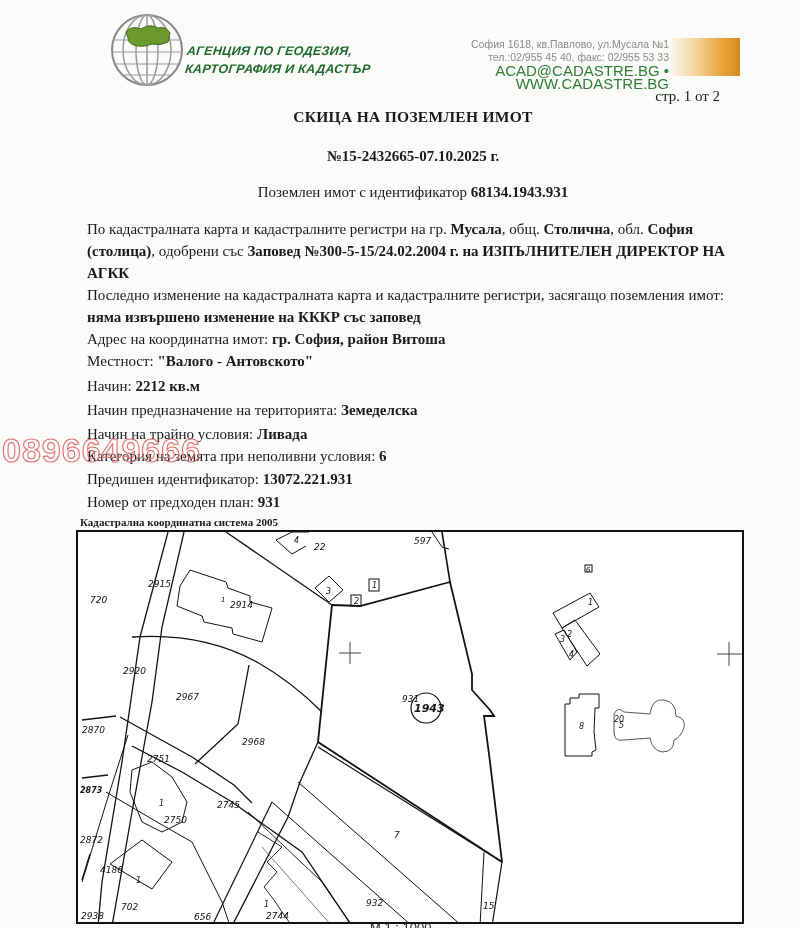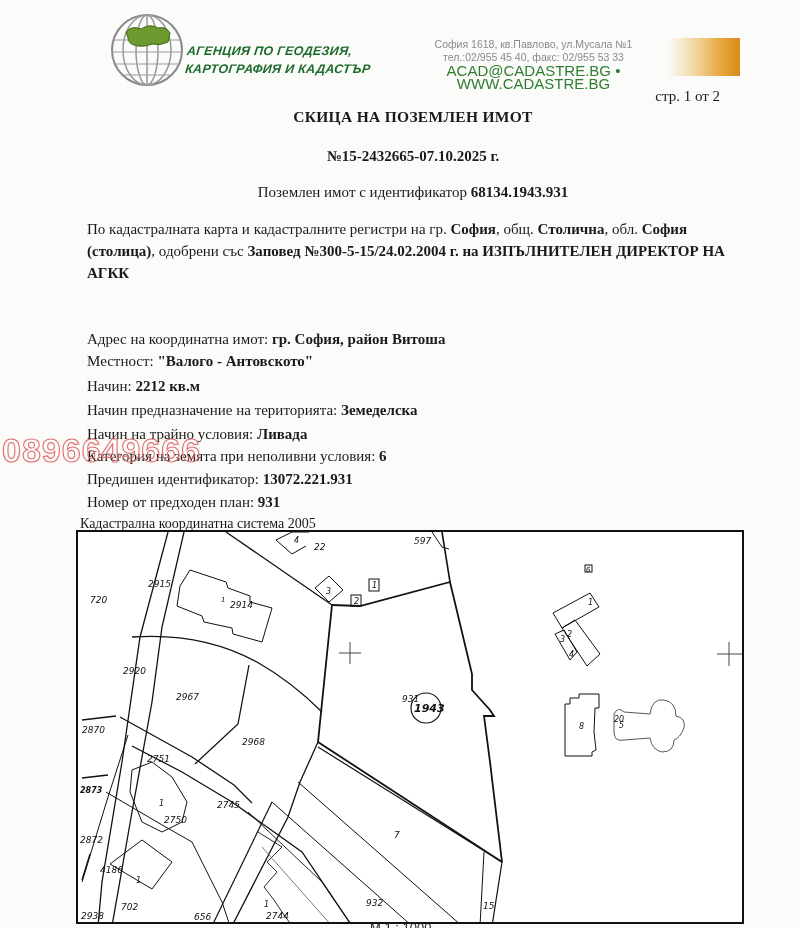--- a/index.html
+++ b/index.html
@@ -2,40 +2,40 @@
 <html><head>
 <meta charset="utf-8">
 <style>
   * { box-sizing: border-box; margin: 0; padding: 0; }
   html, body { width: 800px; height: 928px; overflow: hidden; background: #fbfbfa; }
   body { position: relative; font-family: "Liberation Serif", serif; color: #1a1a1a; }
 
   .header { position: absolute; left: 0; top: 0; width: 800px; height: 110px; }
   .logo { position: absolute; left: 108px; top: 10px; width: 78px; height: 78px; }
   .agency { position: absolute; left: 186px; top: 42px; font-family: "Liberation Sans", sans-serif; font-weight: bold; font-style: italic; font-size: 12.5px; color: #1d6b2a; line-height: 18px; letter-spacing: 0.3px; transform: skewX(-6deg); }
-  .contact { position: absolute; left: 421px; top: 38px; width: 225px; text-align: center; font-family: "Liberation Sans", sans-serif; font-size: 10.5px; line-height: 13px; color: #8a8a8a; }
+  .contact { position: absolute; left: 444px; top: 38px; width: 225px; text-align: right; font-family: "Liberation Sans", sans-serif; font-size: 10.5px; line-height: 13px; color: #8a8a8a; }
   .contact .web { color: #2e7d32; font-size: 15px; }
   .orange-bar { position: absolute; left: 668px; top: 38px; width: 72px; height: 38px; background: linear-gradient(90deg, rgba(255,255,255,0) 0%, #f3d9a4 35%, #e6a53c 75%, #d98a1a 100%); }
   .page-num { position: absolute; left: 620px; top: 88px; width: 100px; text-align: right; font-size: 15px; }
 
   .title { position: absolute; left: 0; width: 826px; text-align: center; font-weight: bold; }
   .t1 { top: 108px; font-size: 15.5px; letter-spacing: 0.3px; }
   .t2 { top: 148px; font-size: 15px; }
   .t3 { top: 184px; font-size: 15px; font-weight: normal; }
   .t3 b { font-weight: bold; }
 
   .body-text { position: absolute; left: 87px; top: 218px; width: 650px; font-size: 15px; line-height: 22px; }
   .body-text p { margin: 0; }
   .body-text b { font-weight: bold; }
   .fields { position: absolute; left: 87px; top: 331px; font-size: 15px; }
   .fields .row { position: absolute; left: 0; white-space: nowrap; }
 
   .watermark { position: absolute; left: 2px; top: 433px; font-family: "Liberation Sans", sans-serif; font-size: 34px; color: transparent; -webkit-text-stroke: 1.1px #e07070; letter-spacing: 1px; line-height: 34px; pointer-events: none; font-weight: bold; }
 
-  .coord-sys { position: absolute; left: 80px; top: 516px; font-size: 14px; font-weight: normal; text-align: right; }
+  .coord-sys { position: absolute; left: 80px; top: 516px; font-size: 11px; font-weight: bold; text-align: right; }
   .map { position: absolute; left: 76px; top: 530px; width: 668px; height: 394px; border: 2px solid #111; background: #fff; overflow: hidden; }
   .map svg { position: absolute; left: 0; top: 0; }
   .scale { position: absolute; left: 370px; top: 920px; font-family: "Liberation Sans", sans-serif; font-size: 13px; }
 </style>
 </head>
 <body>
 
 <div class="header">
   <svg class="logo" viewBox="0 0 78 78">
     <ellipse cx="39" cy="40" rx="35" ry="35" fill="none" stroke="#888" stroke-width="2"></ellipse>
@@ -59,21 +59,22 @@
   </div>
   <div class="orange-bar"></div>
   <div class="page-num">стр. 1 от 2</div>
 </div>
 
 <div class="title t1">СКИЦА НА ПОЗЕМЛЕН ИМОТ</div>
 <div class="title t2">№15-2432665-07.10.2025 г.</div>
 <div class="title t3"><span>Поземлен имот с идентификатор </span><b>68134.1943.931</b></div>
 
 <div class="body-text">
-  <p><span>По кадастралната карта и кадастралните регистри на гр. </span><b>София</b><span>, общ. </span><b>Столична</b><span>, обл. </span><b>София (столица)</b><span>, одобрени със </span><b>Заповед №300-5-15/24.02.2004 г. на ИЗПЪЛНИТЕЛЕН ДИРЕКТОР НА АГКК</b></p>
+  <p><span>По кадастралната карта и кадастралните регистри на гр. </span><b>Мусала</b><span>, общ. </span><b>Столична</b><span>, обл. </span><b>София (столица)</b><span>, одобрени със </span><b>Заповед №300-5-15/24.02.2004 г. на ИЗПЪЛНИТЕЛЕН ДИРЕКТОР НА АГКК</b></p>
+  <p><span>Последно изменение на кадастралната карта и кадастралните регистри, засягащо поземления имот: </span><b>няма извършено изменение на КККР със заповед</b></p>
 </div>
 
 <div class="fields">
   <div class="row" style="top:0px"><span>Адрес на координатна имот: </span><b>гр. София, район Витоша</b></div>
   <div class="row" style="top:22px"><span>Местност: </span><b>"Валого - Антовското"</b></div>
   <div class="row" style="top:47px"><span>Начин: </span><b>2212 кв.м</b></div>
   <div class="row" style="top:71px"><span>Начин предназначение на територията: </span><b>Земеделска</b></div>
   <div class="row" style="top:95px"><span>Начин на трайно условия: </span><b>Ливада</b></div>
   <div class="row" style="top:117px"><span>Категория на земята при неполивни условия: </span><b>6</b></div>
   <div class="row" style="top:140px"><span>Предишен идентификатор: </span><b>13072.221.931</b></div>

